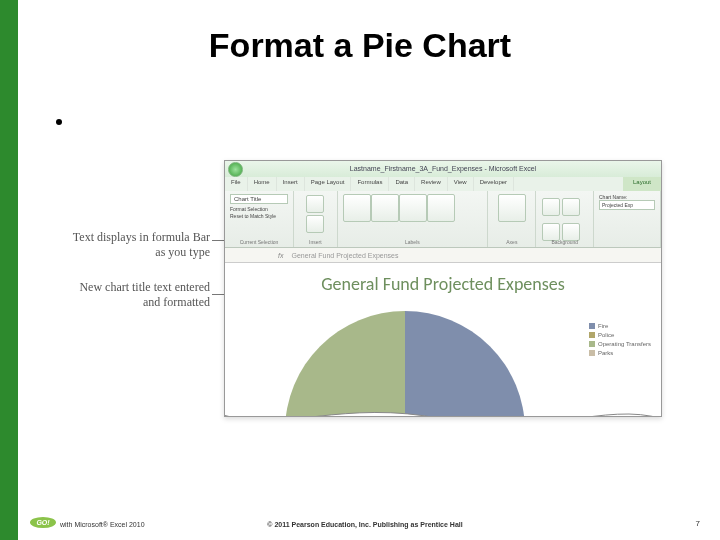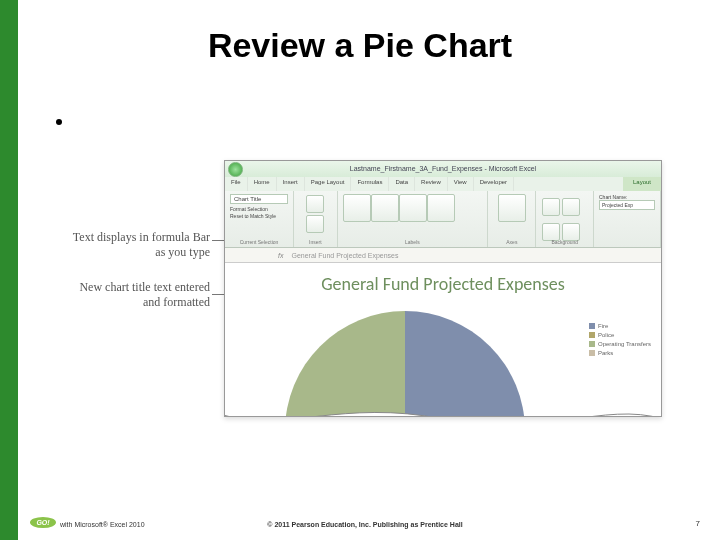--- a/index.html
+++ b/index.html
@@ -248,21 +248,21 @@
   .foot-right {
     margin-left: auto;
     font-size: 8px;
   }
 </style>
 </head>
 <body>
 
 <div class="green-bar"></div>
 
-<div class="slide-title">Review a Pie Chart</div>
+<div class="slide-title">Format a Pie Chart</div>
 
 <div class="bullet">
   <span class="dot"></span>
 </div>
 
 <div class="illus">
 
   <div class="callout callout2">New chart title text entered and formatted</div>
   <div class="callout callout1">Text displays in formula Bar as you type</div>
 

